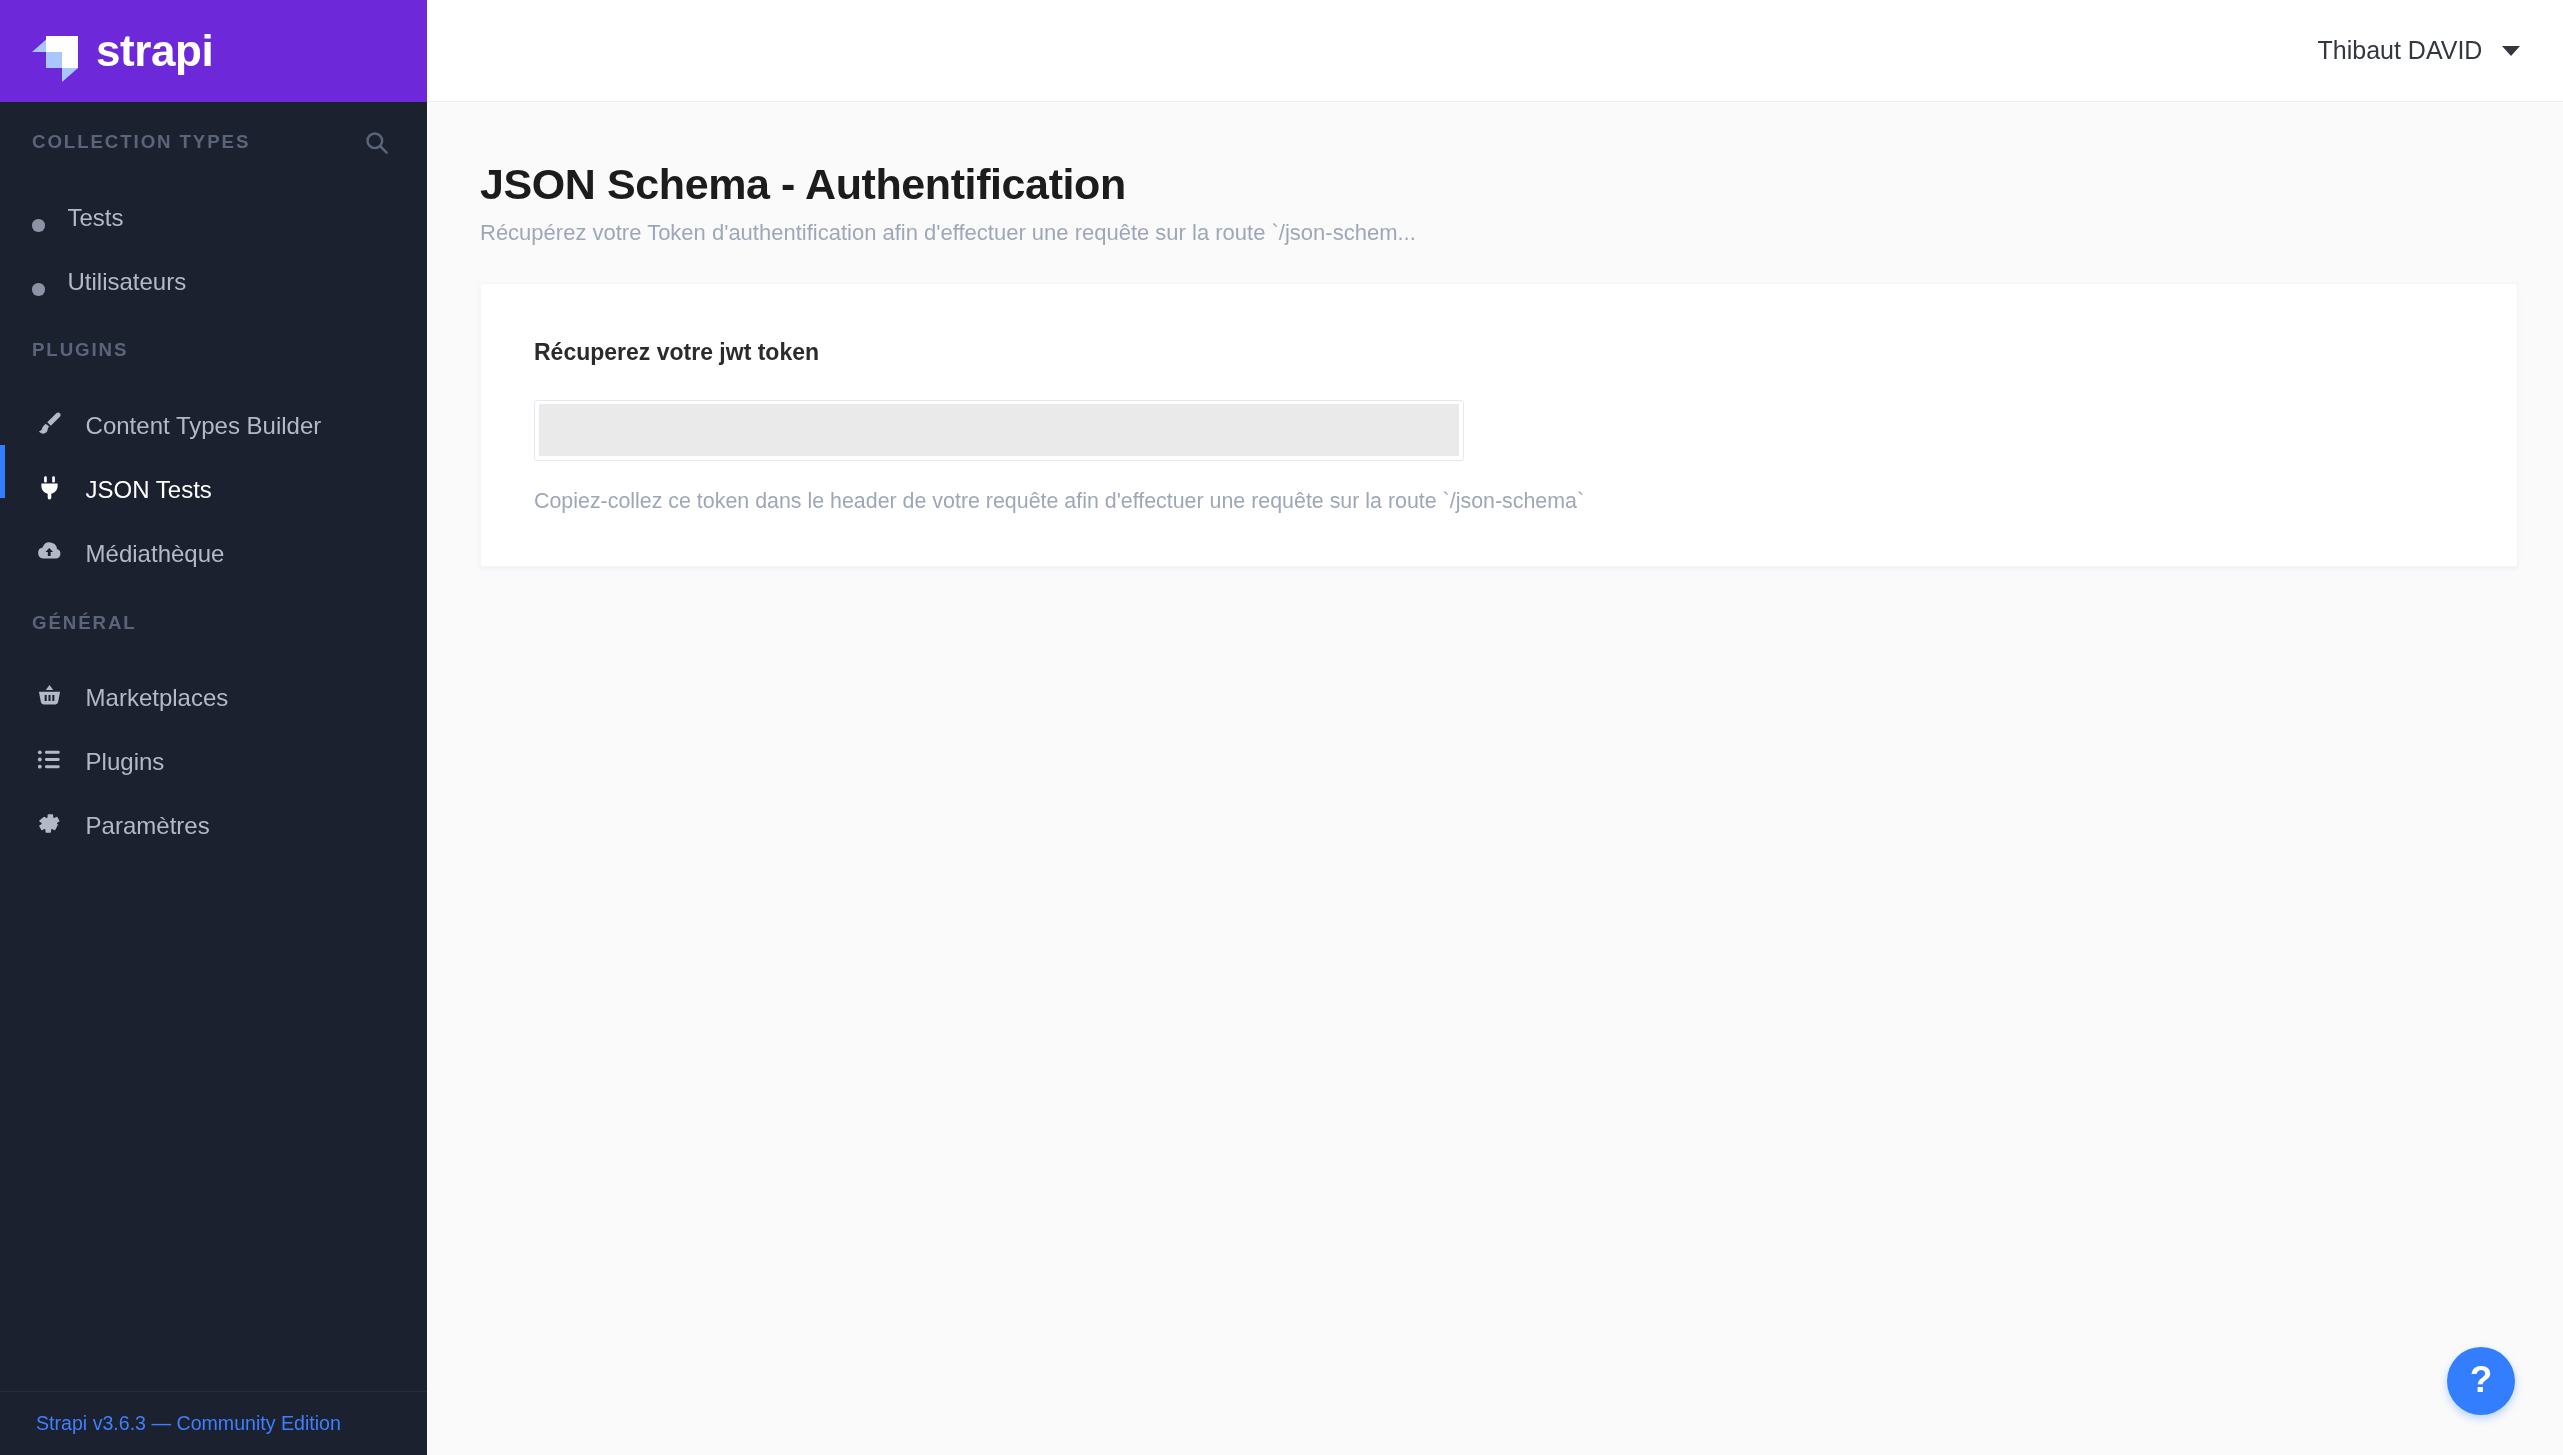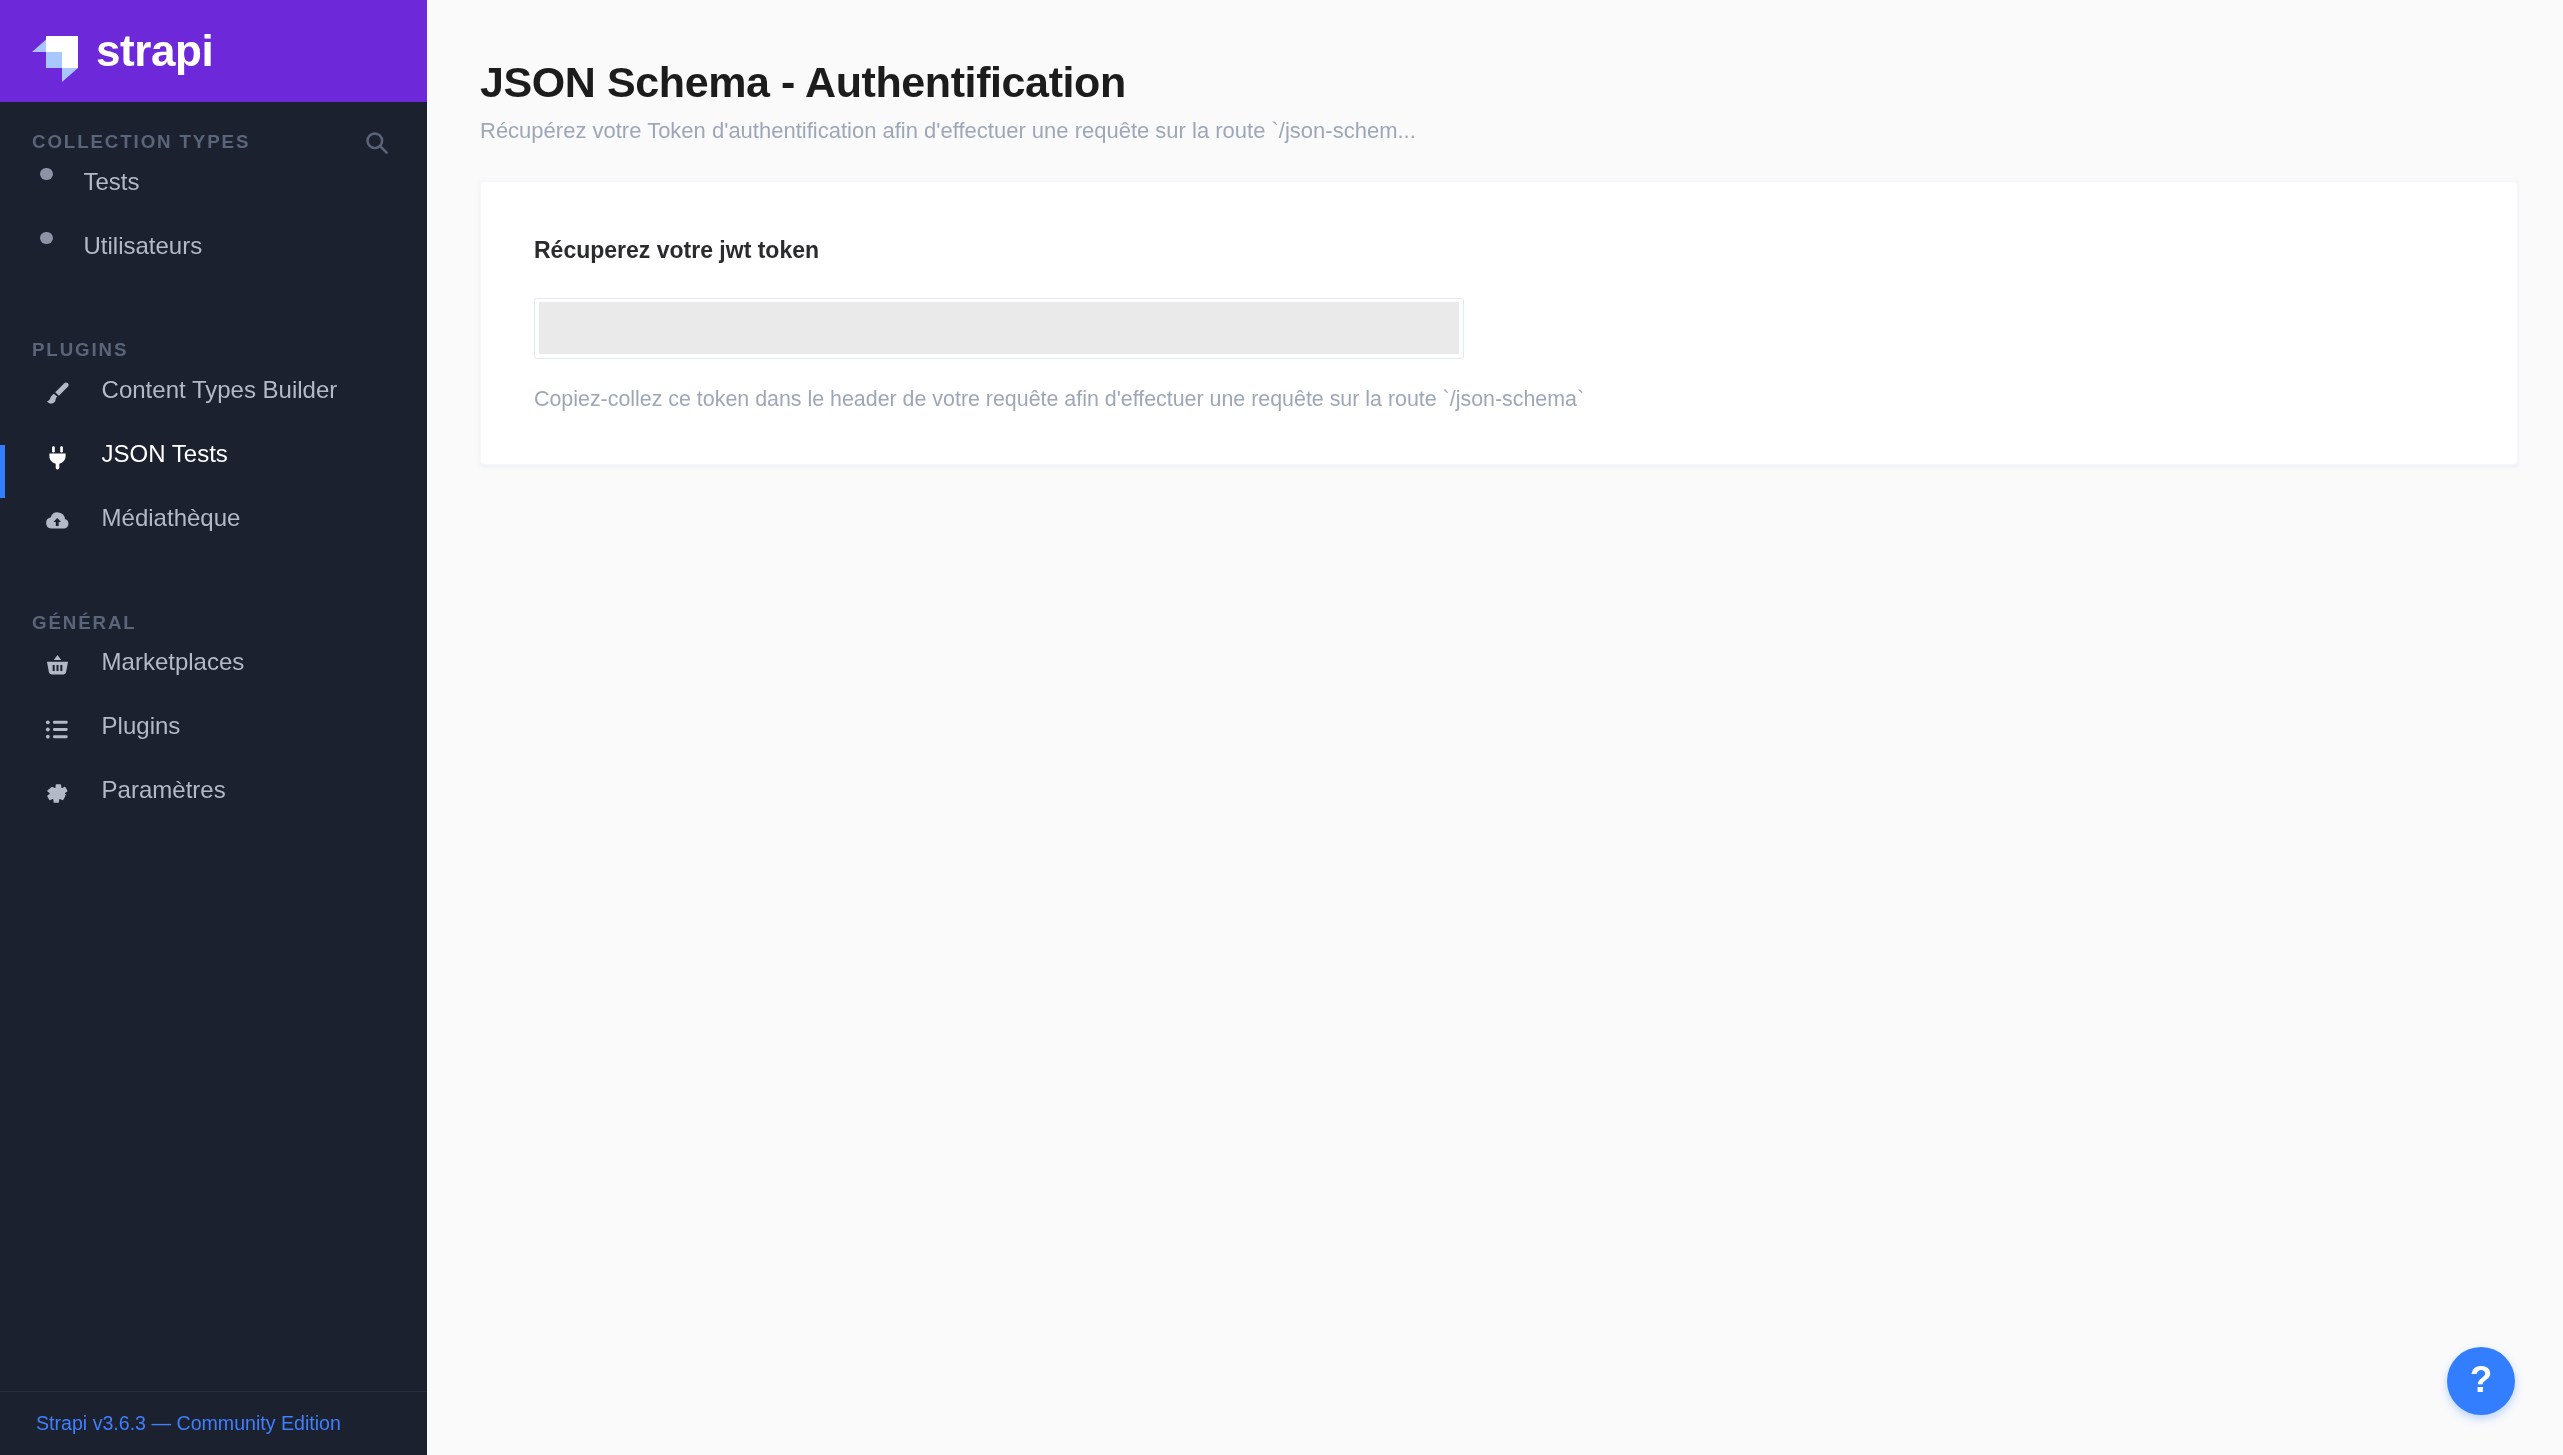--- a/index.html
+++ b/index.html
@@ -104,26 +104,25 @@
     width: 30px; height: 30px;
     display: flex; align-items: center; justify-content: center;
     cursor: pointer;
   }
   .search-btn svg { display: block; }
 
   .nav-list { list-style: none; margin-top: 5.3px; }
 
   .nav-item {
     display: flex;
-    align-items: flex-start;
+    align-items: flex-end;
     height: 64px;
-    padding-left: 40px;
+    padding-left: 32px;
     position: relative;
     cursor: pointer;
-    gap: 8px;
   }
   .nav-item .bullet {
     width: 12.5px; height: 12.5px;
     border-radius: 50%;
     background: #8b93a5;
     margin-right: 23px;
     flex: 0 0 12.5px;
   }
   .nav-item .ico {
     width: 34px;
@@ -411,20 +410,26 @@
       </ul>
     </div>
 
     <div class="sidebar-footer">
       <a class="version-link" href="#">Strapi v3.6.3 — Community Edition</a>
     </div>
   </aside>
 
   <section class="main">
 
+    <header class="topbar">
+      <div class="user-menu">
+        <span class="user-name">Thibaut DAVID</span>
+        <span class="caret"></span>
+      </div>
+    </header>
 
     <div class="content">
       <h1 class="page-title">JSON Schema - Authentification</h1>
       <p class="page-subtitle">Récupérez votre Token d'authentification afin d'effectuer une requête sur la route `/json-schem...</p>
 
       <div class="card">
         <div class="field-label">Récuperez votre jwt token</div>
         <div class="token-input">
           <input class="token-input-inner" type="text" readonly="" value="" style="">
         </div>

